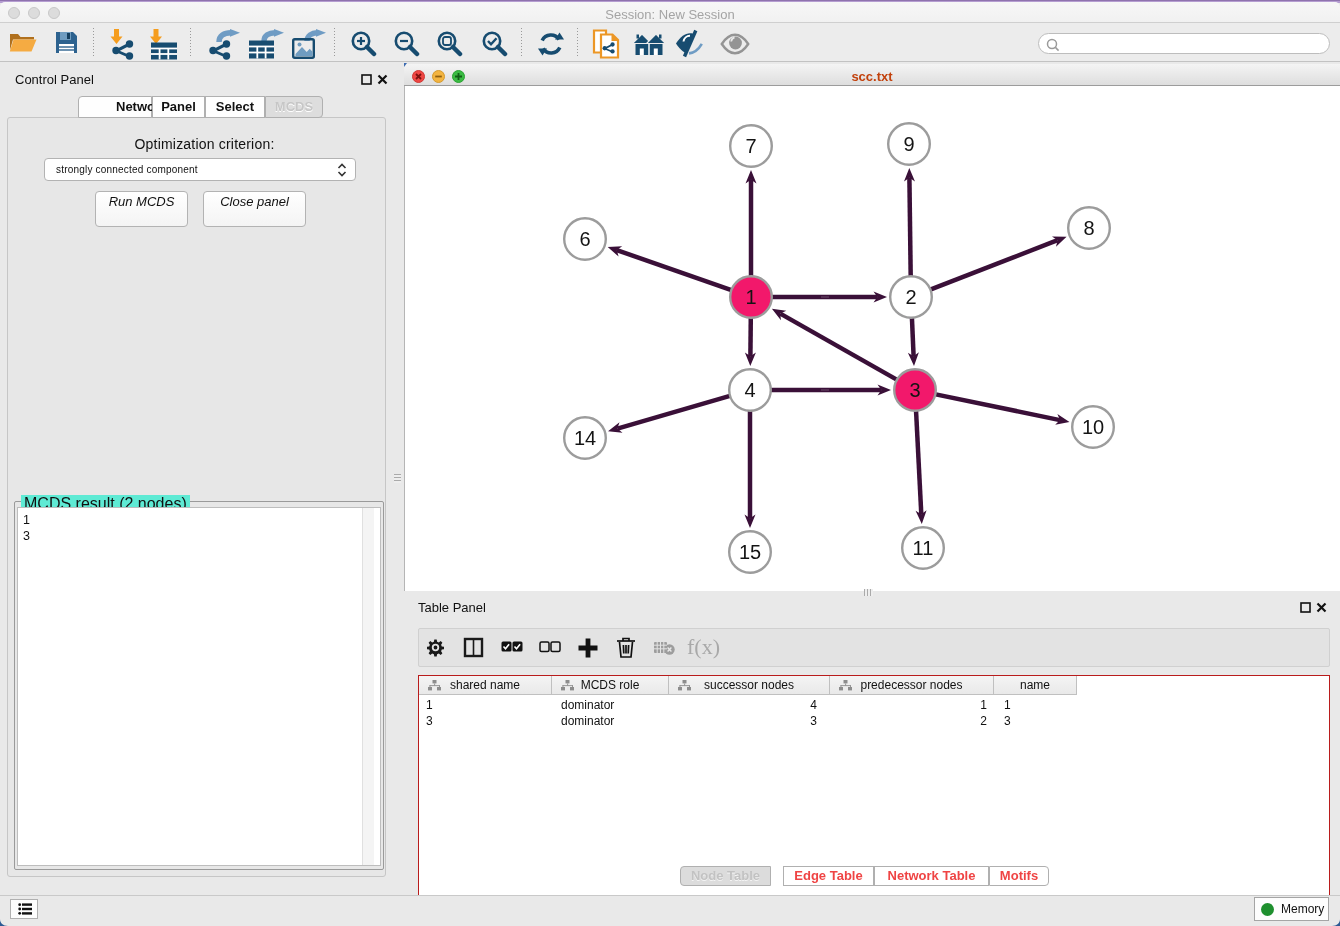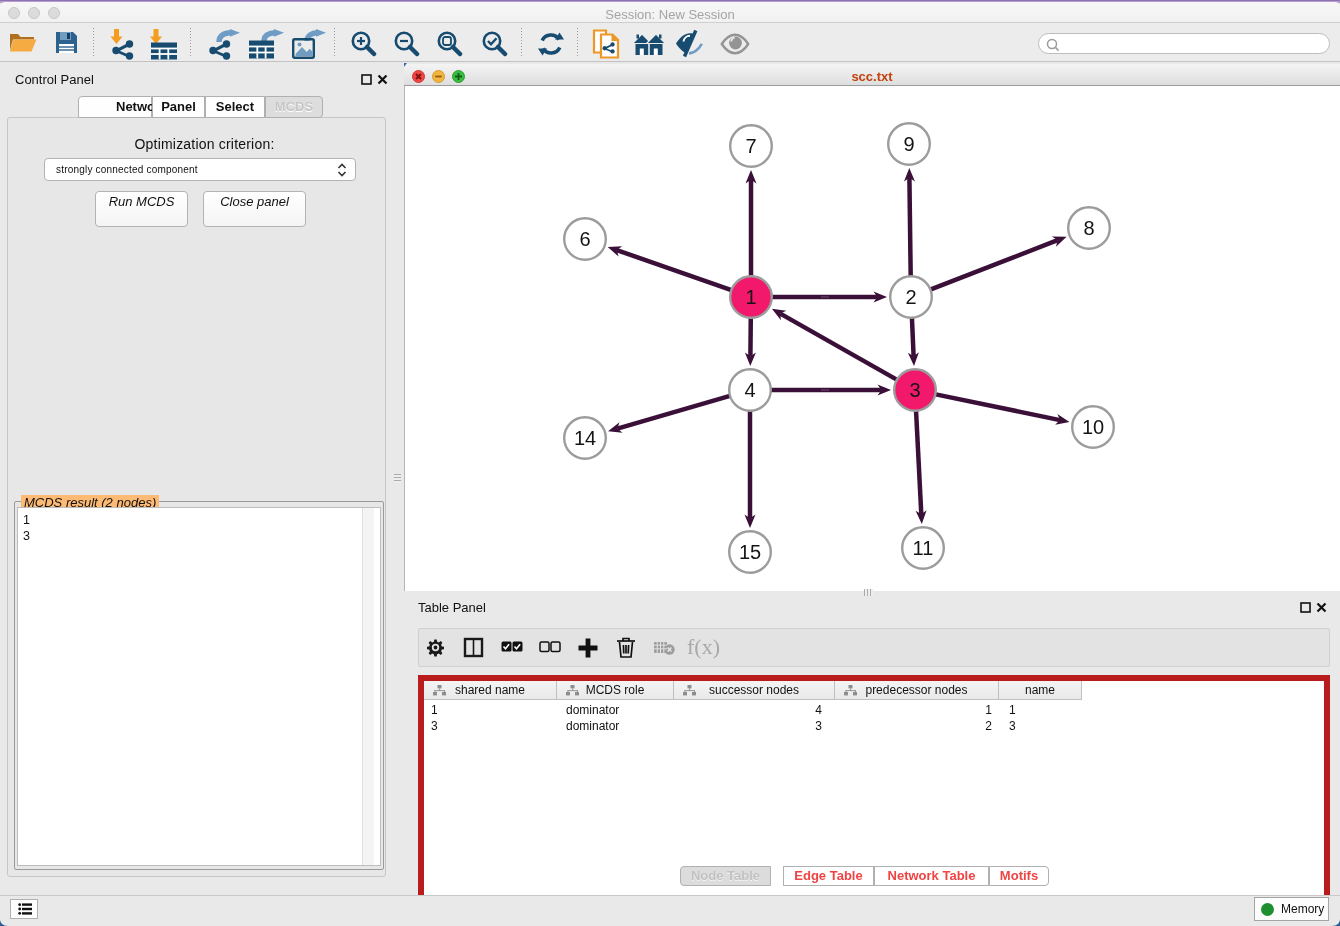--- a/index.html
+++ b/index.html
@@ -22,40 +22,40 @@
 
 
 #cpanel { left:0; top:62px; width:393px; height:833px; background:#e9e9e9; }
 #cp-title { left:15px; top:72px; font-size:13px; color:#111; }
 .tab { position:absolute; top:96px; height:22px; background:#fefefe; border:1px solid #b0b0b0; font-size:13px; font-weight:600; color:#111; text-align:center; line-height:20px; }
 #cp-inner { left:7px; top:117px; width:379px; height:760px; background:#e7e7e7; border:1px solid #c6c6c6; border-radius:3px; }
 #opt-label { left:8px; top:136px; width:393px; text-align:center; font-size:14px; letter-spacing:0.2px; color:#111; }
 #opt-select { left:44px; top:158px; width:312px; height:23px; background:#fff; border:1px solid #b3b3b3; border-radius:4px; font-size:10px; letter-spacing:0.2px; color:#111; line-height:21px; padding-left:11px; }
 .btn { position:absolute; height:36px; background:linear-gradient(#ffffff,#f4f4f4); border:1px solid #b3b3b3; border-radius:4px; font-size:13px; color:#111; text-align:center; line-height:20px;font-style:italic; }
 #mcds-group { left:14px; top:501px; width:370px; height:369px; border:1px solid #9a9a9a; border-radius:2px; }
-#mcds-legend { left:21px; top:495px; background:#fdba74; padding:0 3px; font-size:13px; color:#111;font-style:italic; }
+#mcds-legend { left:21px; top:495px; background:#5eead4; padding:0 3px; font-size:16px; color:#111; }
 #mcds-white { left:17px; top:507px; width:364px; height:359px; background:#fff; border:1px solid #bdbdbd; }
 #mcds-scroll { left:362px; top:508px; width:12px; height:357px; background:#f4f4f4; border-left:1px solid #e0e0e0; }
 
 
 #netframe-title { left:404px; top:64px; width:936px; height:22px; background:linear-gradient(#f4f4f4,#dedede); border-bottom:1px solid #9c9c9c; }
 #net-title { left:404px; top:69px; width:936px; text-align:center; font-size:13px; font-weight:bold; color:#c2410c; }
 .tl2 { position:absolute; top:70px; width:13px; height:13px; border-radius:50%; }
 .tl2 svg { display:block; }
 #netcanvas { left:404px; top:86px; width:936px; height:505px; background:#fff; border-left:1px solid #b5b5b5; }
 
 
 #vdivider { left:393px; top:62px; width:11px; height:833px; background:#e9e9e9; }
 #hdivider { left:404px; top:591px; width:936px; height:10px; background:#e9e9e9; }
 
 
 #tpanel { left:404px; top:601px; width:936px; height:294px; background:#e9e9e9; }
 #tp-title { left:418px; top:600px; font-size:13px; color:#111; }
 #tp-toolbar { left:418px; top:628px; width:912px; height:39px; background:#e3e3e3; border:1px solid #d0d0d0; border-radius:2px; }
-#tp-table { left:418px; top:675px; width:912px; height:226px; background:#fff; border:6px solid #b91c1c; }
+#tp-table { left:418px; top:675px; width:912px; height:226px; background:#fff; border:1px solid #b91c1c; }
 .th { position:absolute; top:0; height:19px; background:linear-gradient(#f4f4f4,#e9e9e9); border-right:1px solid #c0c0c0; border-bottom:1px solid #c0c0c0; font-size:12px; color:#111; text-align:center; line-height:19px; }
 .td { position:absolute; font-size:12px; color:#111; height:16px; line-height:16px; }
 .btab { position:absolute; top:866px; height:20px; background:#fff; border:1px solid #b0b0b0; font-size:13px; font-weight:600; color:#ef4444; text-align:center; line-height:18px; }
 
 
 #statusbar { left:0; top:895px; width:1340px; height:31px; background:#e9e9e9; border-top:1px solid #c9c9c9; }
 #listbtn { left:10px; top:899px; width:28px; height:20px; background:#fdfdfd; border:1px solid #b0b0b0; }
 #membtn { left:1254px; top:897px; width:75px; height:24px; background:#fdfdfd; border:1px solid #a5a5a5; font-size:12px; color:#111; line-height:23px; padding-left:26px; }
 #memdot { left:1261px; top:903px; width:13px; height:13px; border-radius:50%; background:#1e8f2e; }
 </style>

